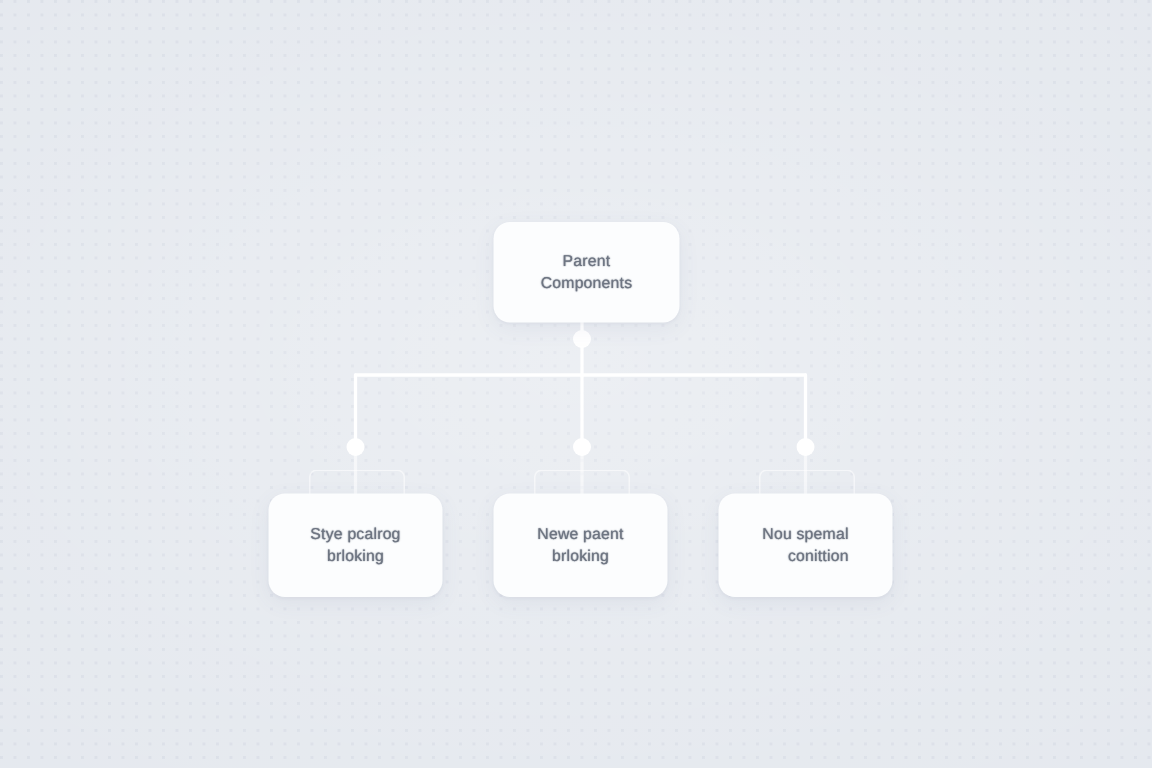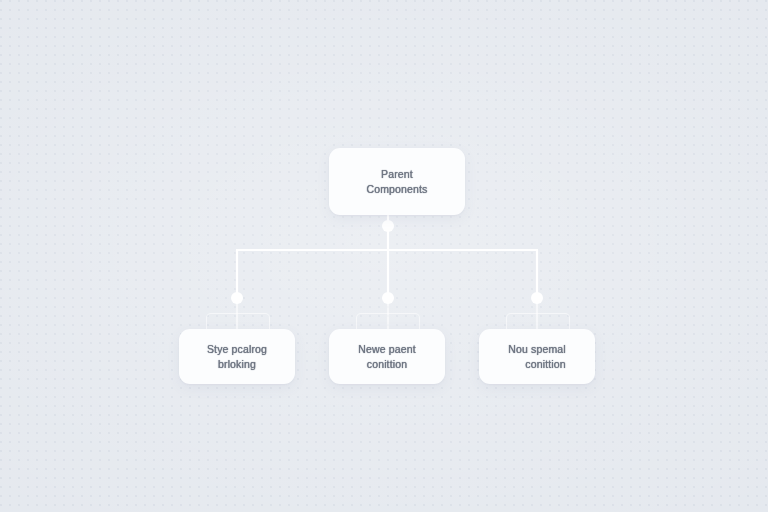--- a/index.html
+++ b/index.html
@@ -74,29 +74,29 @@
       0 0 0.7px rgba(110,117,130,0.85),
       0.4px 0 0.9px rgba(140,146,158,0.45),
       -0.4px 0 0.9px rgba(140,146,158,0.45);
     filter: blur(0.18px);
   }
 
   
   #node-parent {
     left: 329px;
     top: 148px;
-    width: 136px;
+    width: 124px;
     height: 67px;
   }
 
   
   .node-child {
     top: 329px;
     width: 116px;
-    height: 55px;
+    height: 69px;
   }
   #node-child-0 { left: 179px; }
   #node-child-1 { left: 329px; }
   #node-child-2 { left: 479px; text-align: right; }
 
   
   .child-halo {
     position: absolute;
     top: 313px;
     width: 62px;
@@ -151,21 +151,21 @@
 Components</span>
   </div>
 
   <div class="node-card node-child" id="node-child-0">
     <span class="node-label">Stye pcalrog
 brloking</span>
   </div>
 
   <div class="node-card node-child" id="node-child-1">
     <span class="node-label">Newe paent
-conittion</span>
+brloking</span>
   </div>
 
   <div class="node-card node-child" id="node-child-2">
     <span class="node-label">Nou spemal
 conittion</span>
   </div>
 
 </div>
 
 </body></html>

